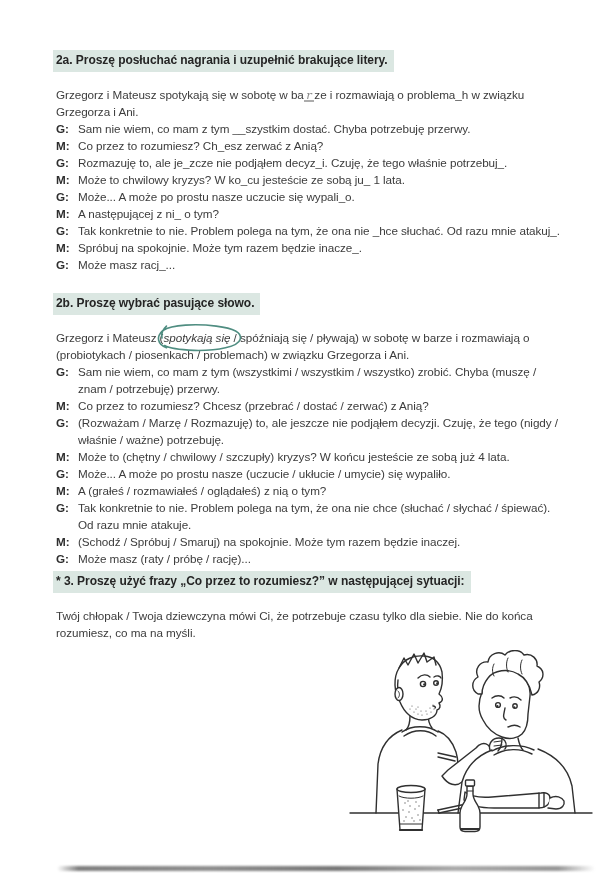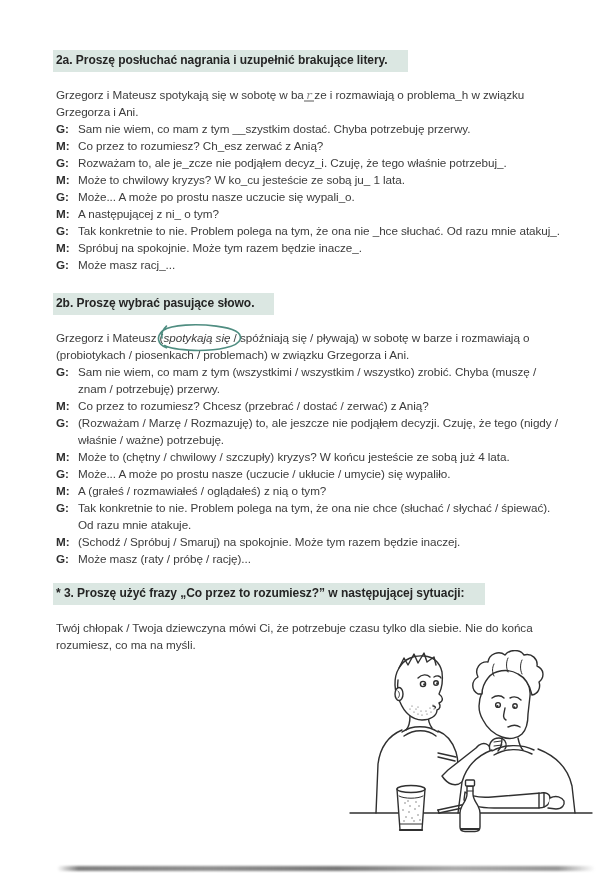--- a/index.html
+++ b/index.html
@@ -9,28 +9,28 @@
     background:#ffffff;
     overflow:hidden;
     font-family:"Liberation Sans", sans-serif;
     color:#3c3c3c;
   }
   .content{
     position:absolute;left:56px;top:50px;width:506px;
     font-size:11.7px;line-height:17px;letter-spacing:-0.05px;
   }
   .section-2a{margin-bottom:20px;}
-  .section-2b{margin-bottom:16px;}
+  .section-2b{margin-bottom:4px;}
   .hl{
     display:inline-block;
     background:#dbe7e2;
     color:#252525;
     font-weight:bold;
     font-size:12px;
-    padding:2px 20px 3px 3px;
+    padding:2px 6px 3px 3px;
     margin:0 0 14px -3px;
   }
   .intro{margin:0;}
   .dlg-line{position:relative;padding-left:22px;margin:0;}
   .spk{position:absolute;left:0;top:0;font-weight:bold;color:#2e2e2e;}
   
   .hand-answer{
     display:inline-block;
     font-family:"DejaVu Serif", serif;
     font-style:italic;
@@ -65,21 +65,21 @@
 <body>
 
 <div class="page">
   <div class="content">
 
     <div class="section-2a">
       <div class="hl">2a. Proszę posłuchać nagrania i uzupełnić brakujące litery.</div>
       <p class="intro"><span>Grzegorz i Mateusz spotykają się w sobotę w ba</span><span class="hand-answer">r</span><span>ze i rozmawiają o problema_h w związku Grzegorza i Ani.</span></p>
       <div class="dlg-line"><span class="spk">G:</span><span>Sam nie wiem, co mam z tym __szystkim dostać. Chyba potrzebuję przerwy.</span></div>
       <div class="dlg-line"><span class="spk">M:</span><span>Co przez to rozumiesz? Ch_esz zerwać z Anią?</span></div>
-      <div class="dlg-line"><span class="spk">G:</span><span>Rozważam to, ale je_zcze nie podjąłem decyz_i. Czuję, że tego właśnie potrzebuj_.</span></div>
+      <div class="dlg-line"><span class="spk">G:</span><span>Rozmazuję to, ale je_zcze nie podjąłem decyz_i. Czuję, że tego właśnie potrzebuj_.</span></div>
       <div class="dlg-line"><span class="spk">M:</span><span>Może to chwilowy kryzys? W ko_cu jesteście ze sobą ju_ 1 lata.</span></div>
       <div class="dlg-line"><span class="spk">G:</span><span>Może... A może po prostu nasze uczucie się wypali_o.</span></div>
       <div class="dlg-line"><span class="spk">M:</span><span>A następującej z ni_ o tym?</span></div>
       <div class="dlg-line"><span class="spk">G:</span><span>Tak konkretnie to nie. Problem polega na tym, że ona nie _hce słuchać. Od razu mnie atakuj_.</span></div>
       <div class="dlg-line"><span class="spk">M:</span><span>Spróbuj na spokojnie. Może tym razem będzie inacze_.</span></div>
       <div class="dlg-line"><span class="spk">G:</span><span>Może masz racj_...</span></div>
     </div>
 
     <div class="section-2b">
       <div class="hl">2b. Proszę wybrać pasujące słowo.</div>

